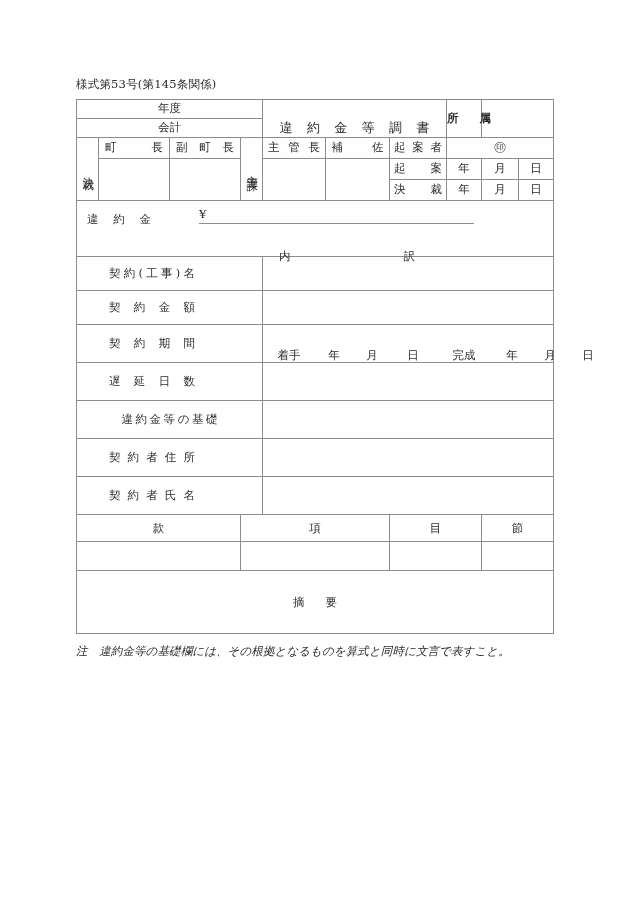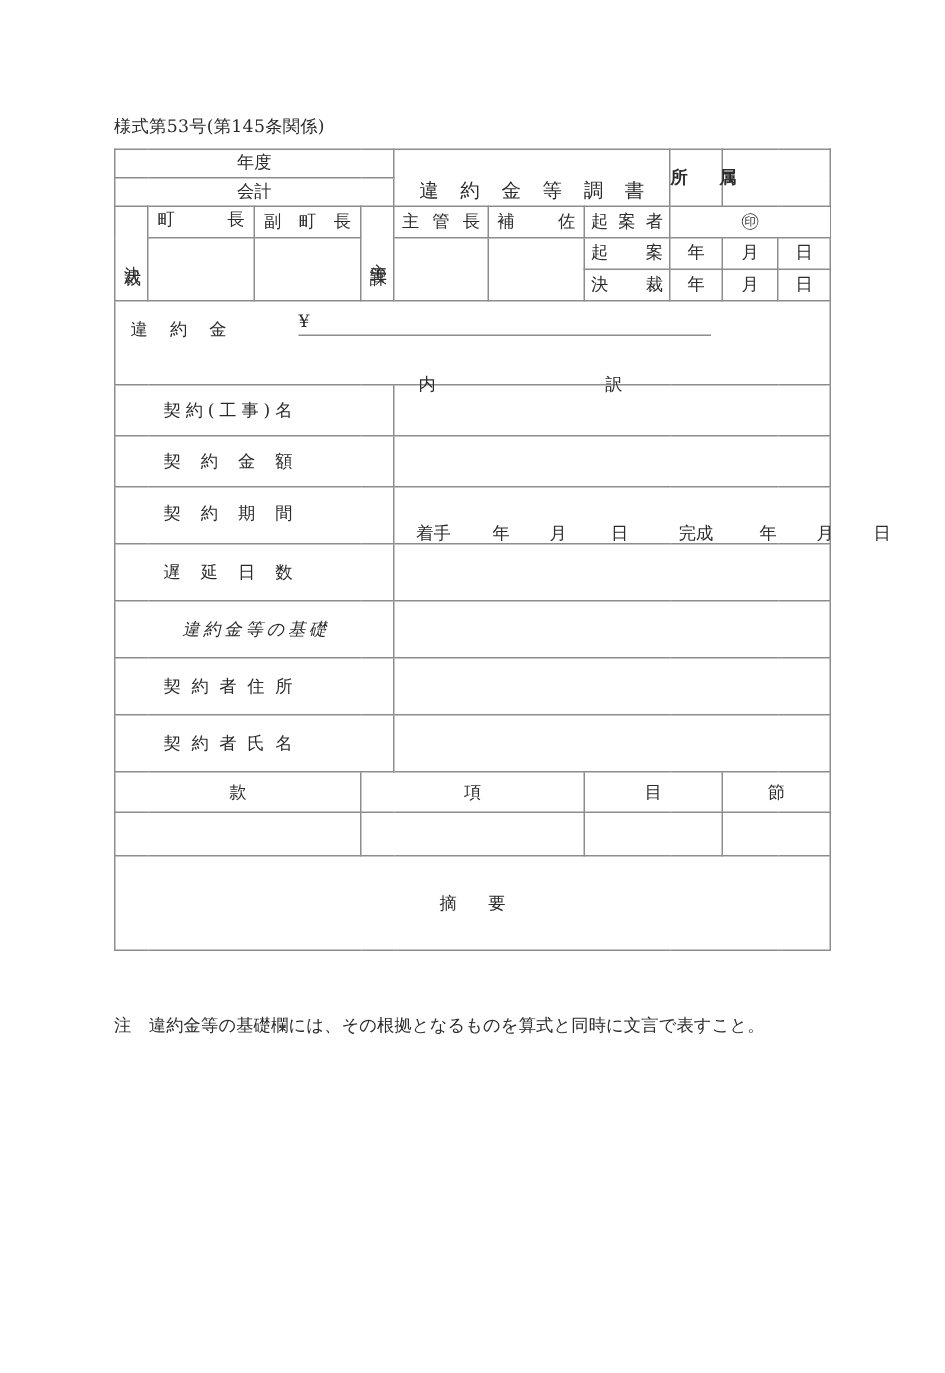--- a/index.html
+++ b/index.html
@@ -24,24 +24,25 @@
     left: 76px;
     top: 77px;
     font-size: 11.5px;
     letter-spacing: 0.2px;
     white-space: nowrap;
   }
 
   .footnote {
     position: absolute;
     left: 76px;
-    top: 676px;
+    top: 644px;
     font-size: 11.5px;
     letter-spacing: 0.1px;
     white-space: nowrap;
+    font-style: italic;
   }
 
   
   .sheet {
     position: absolute;
     left: 76px;
     top: 99px;
     width: 477px;
     border-collapse: collapse;
     table-layout: fixed;
@@ -61,21 +62,21 @@
     display: block;
     text-align: justify;
     text-align-last: justify;
     margin: 0 auto;
   }
   .w44  { width: 44px; font-weight: bold; }
   .w52  { width: 52px; }
   .w58  { width: 58px; }
   .w64  { width: 64px; }
   .w86  { width: 86px; margin-left: 32px; }
-  .w96  { width: 96px; font-style: italic; }
+  .w96  { width: 96px; }
 
   .right-lab { text-align: right; padding-right: 6px; margin-top: 35px; }
 
   .vert {
     writing-mode: vertical-rl;
     text-orientation: upright;
     letter-spacing: 2px;
     line-height: 1;
     margin: 0 auto;
     display: inline-block;
@@ -181,21 +182,21 @@
     <tr>
       <td colspan="4" class="right-lab" style="height:18px;">
         <span>会計</span>
       </td>
     </tr>
 
     <tr>
       <td rowspan="3">
         <span class="vert">決裁</span>
       </td>
-      <td style="height:20px;font-family:Liberation Mono, monospace;">
+      <td style="height:20px;">
         <span class="spread w58">町　　長</span>
       </td>
       <td>
         <span class="spread w58">副 町 長</span>
       </td>
       <td rowspan="3">
         <span class="vert">主管課</span>
       </td>
       <td>
         <span class="spread w52">主 管 長</span>

